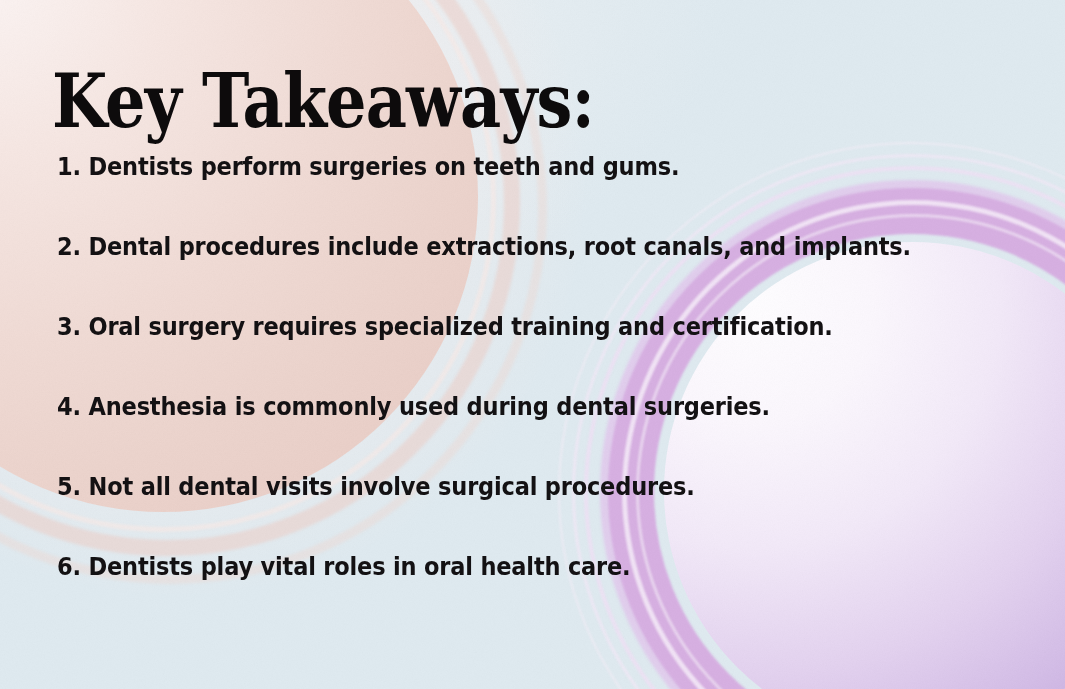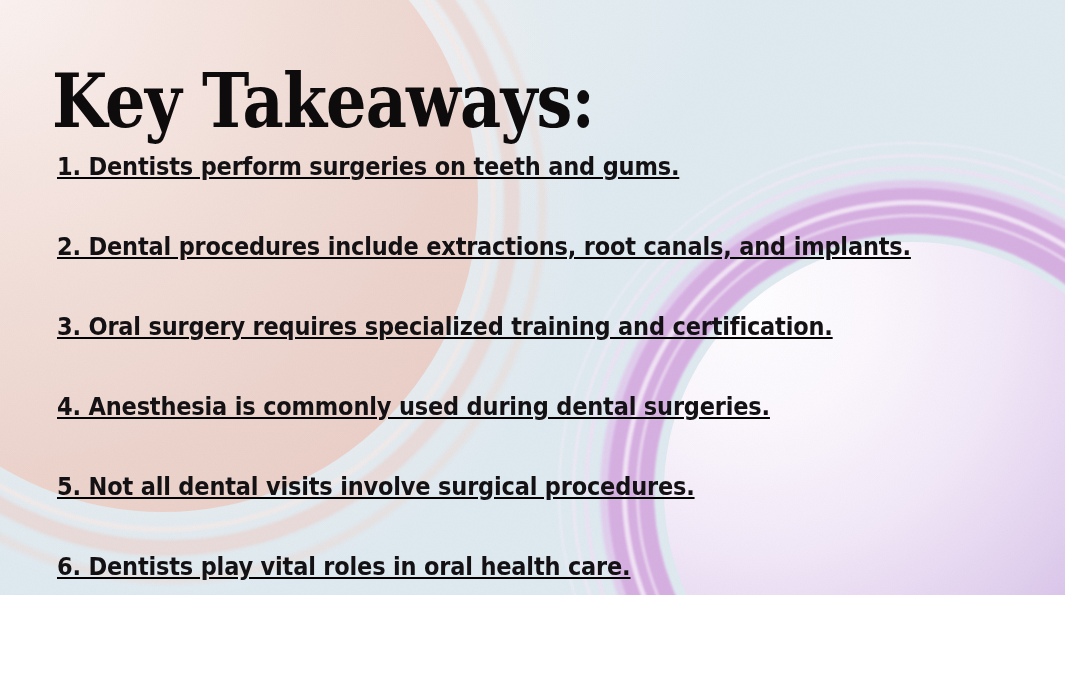--- a/index.html
+++ b/index.html
@@ -4,21 +4,21 @@
 <style>
   html, body {
     margin: 0;
     padding: 0;
     background: #ffffff;
   }
 
   #canvas {
     position: relative;
     width: 1065px;
-    height: 595px;
+    height: 689px;
     overflow: hidden;
     background: #a3a3a3;
     font-family: "Liberation Sans", sans-serif;
   }
 
   
   .bg-base {
     position: absolute;
     inset: 0;
     background:
@@ -177,21 +177,20 @@
   }
 
   .takeaway-list {
     position: absolute;
     left: 57px;
     top: 152px;
     width: 940px;
     margin: 0;
     padding: 0;
     list-style: none;
-    text-decoration: underline;
   }
 
   .takeaway-item {
     height: 80px;
     font-family: "DejaVu Sans", "Liberation Sans", sans-serif;
     font-weight: bold;
     font-size: 25px;
     line-height: 30px;
     letter-spacing: -0.2px;
     color: #131113;

